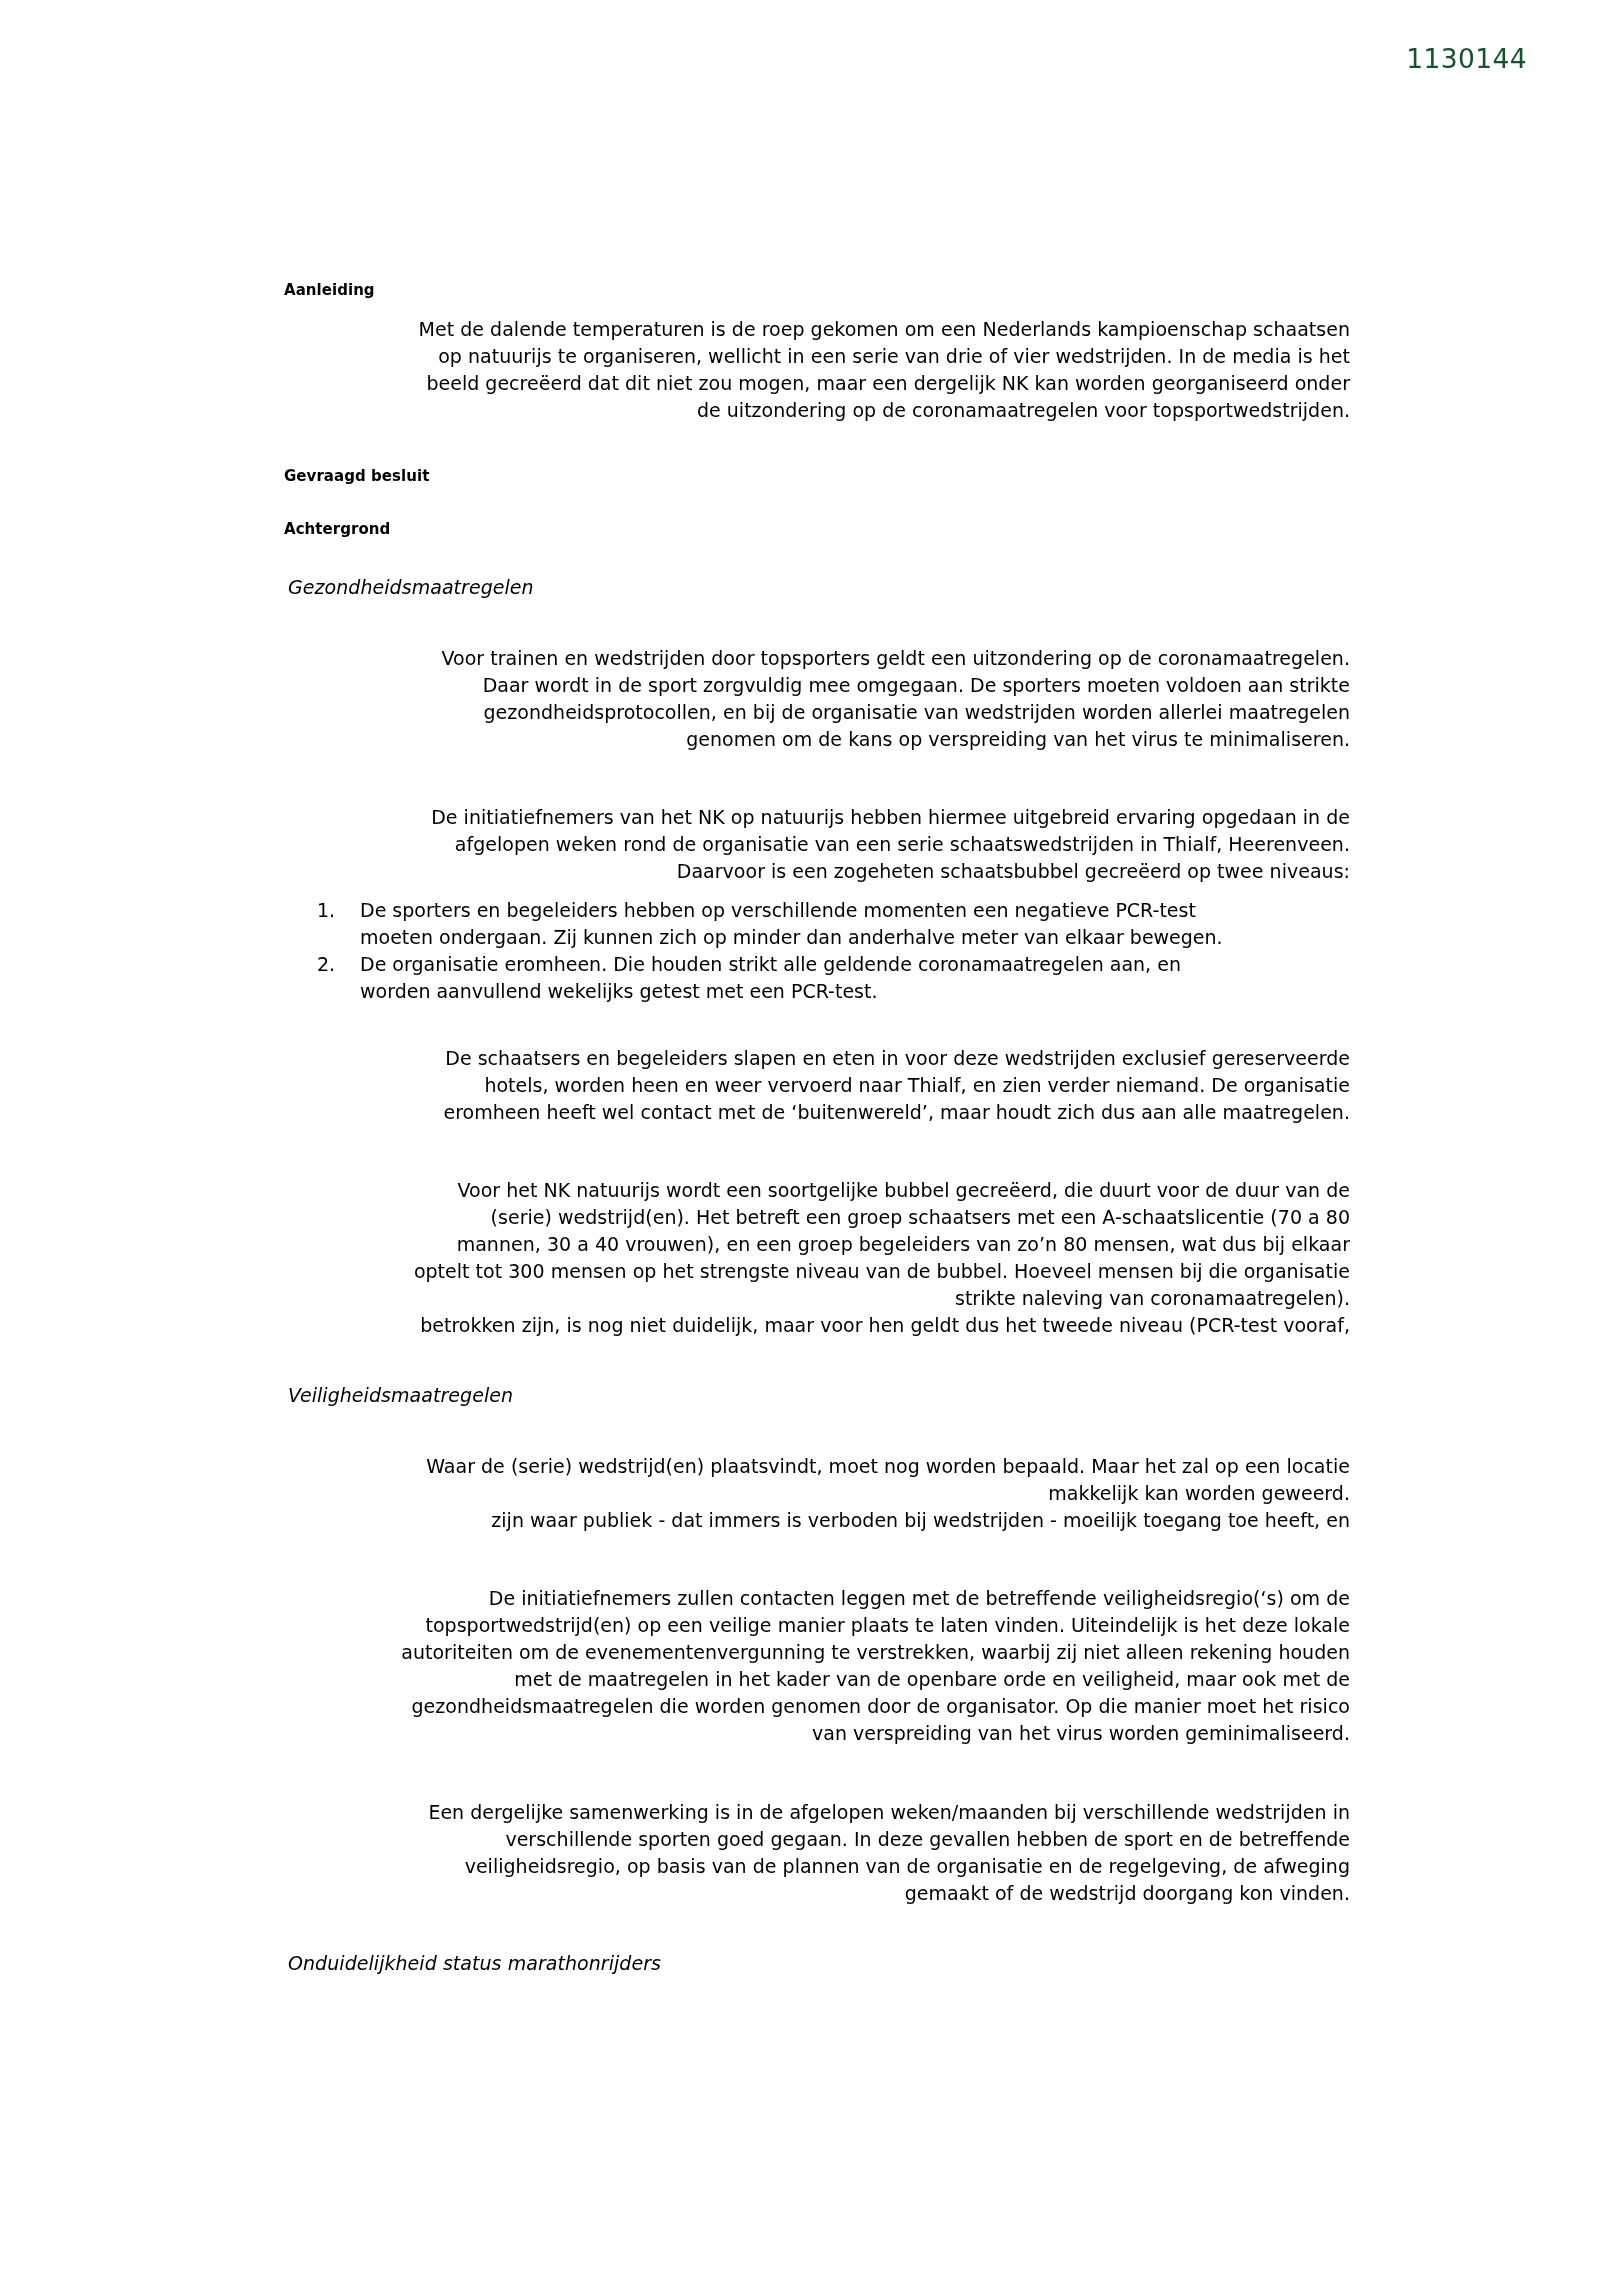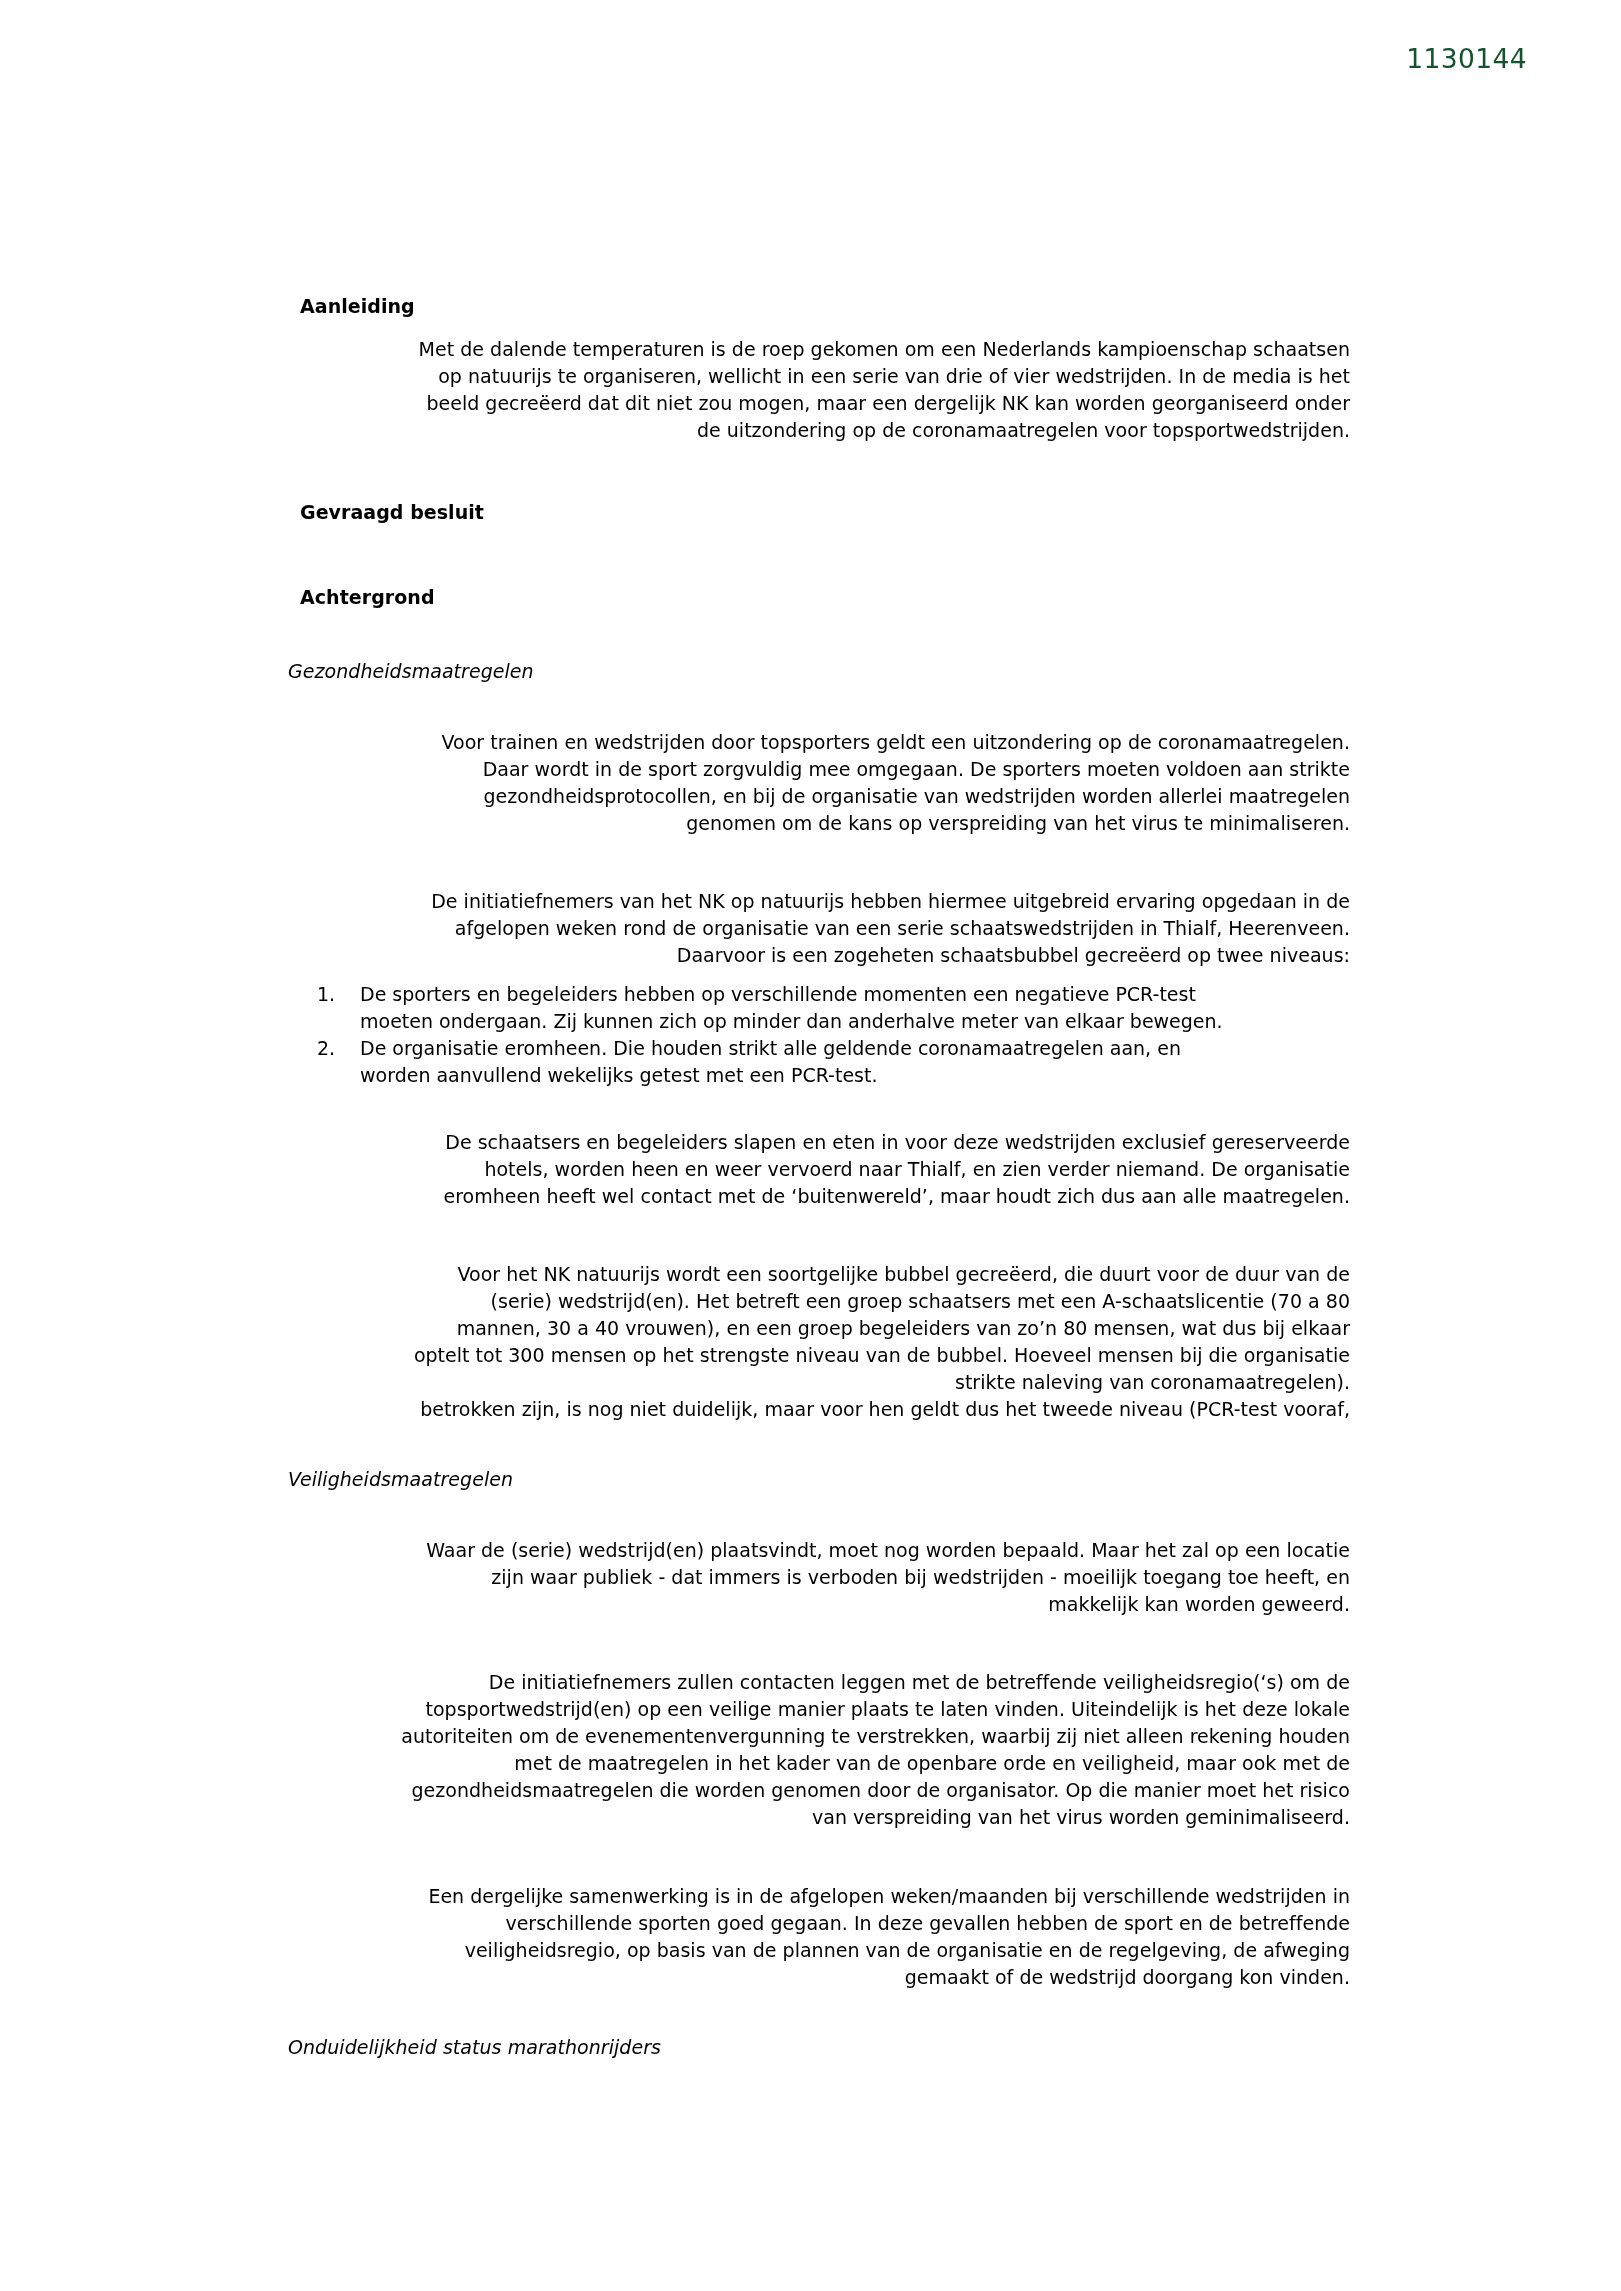--- a/index.html
+++ b/index.html
@@ -31,24 +31,24 @@
     letter-spacing: 0.4px;
     color: #14532d;
   }
   .content {
     position: absolute;
     top: 277px;
     left: 284px;
     width: 1078px;
   }
   .h-bold {
-    font-size: 19px;
+    font-size: 15px;
     font-weight: bold;
     line-height: 27px;
-    margin: 16px;
+    margin: 0;
     letter-spacing: 0.05px;
   }
   .h-italic {
     font-size: 19px;
     font-style: italic;
     font-weight: normal;
     line-height: 27px;
     margin: 4px;
     letter-spacing: 0.05px;
   }
@@ -161,22 +161,22 @@
     </p>
 
     <div class="gap-md"></div>
 
     <h3 class="h-italic">Veiligheidsmaatregelen</h3>
 
     <div class="gap-md"></div>
 
     <p class="para">
       <span class="ln">Waar de (serie) wedstrijd(en) plaatsvindt, moet nog worden bepaald. Maar het zal op een locatie</span>
+      <span class="ln">makkelijk kan worden geweerd.</span>
       <span class="ln">zijn waar publiek - dat immers is verboden bij wedstrijden - moeilijk toegang toe heeft, en</span>
-      <span class="ln">makkelijk kan worden geweerd.</span>
     </p>
 
     <div class="gap-md"></div>
 
     <p class="para">
       <span class="ln">De initiatiefnemers zullen contacten leggen met de betreffende veiligheidsregio(‘s) om de</span>
       <span class="ln">topsportwedstrijd(en) op een veilige manier plaats te laten vinden. Uiteindelijk is het deze lokale</span>
       <span class="ln">autoriteiten om de evenementenvergunning te verstrekken, waarbij zij niet alleen rekening houden</span>
       <span class="ln">met de maatregelen in het kader van de openbare orde en veiligheid, maar ook met de</span>
       <span class="ln">gezondheidsmaatregelen die worden genomen door de organisator. Op die manier moet het risico</span>

